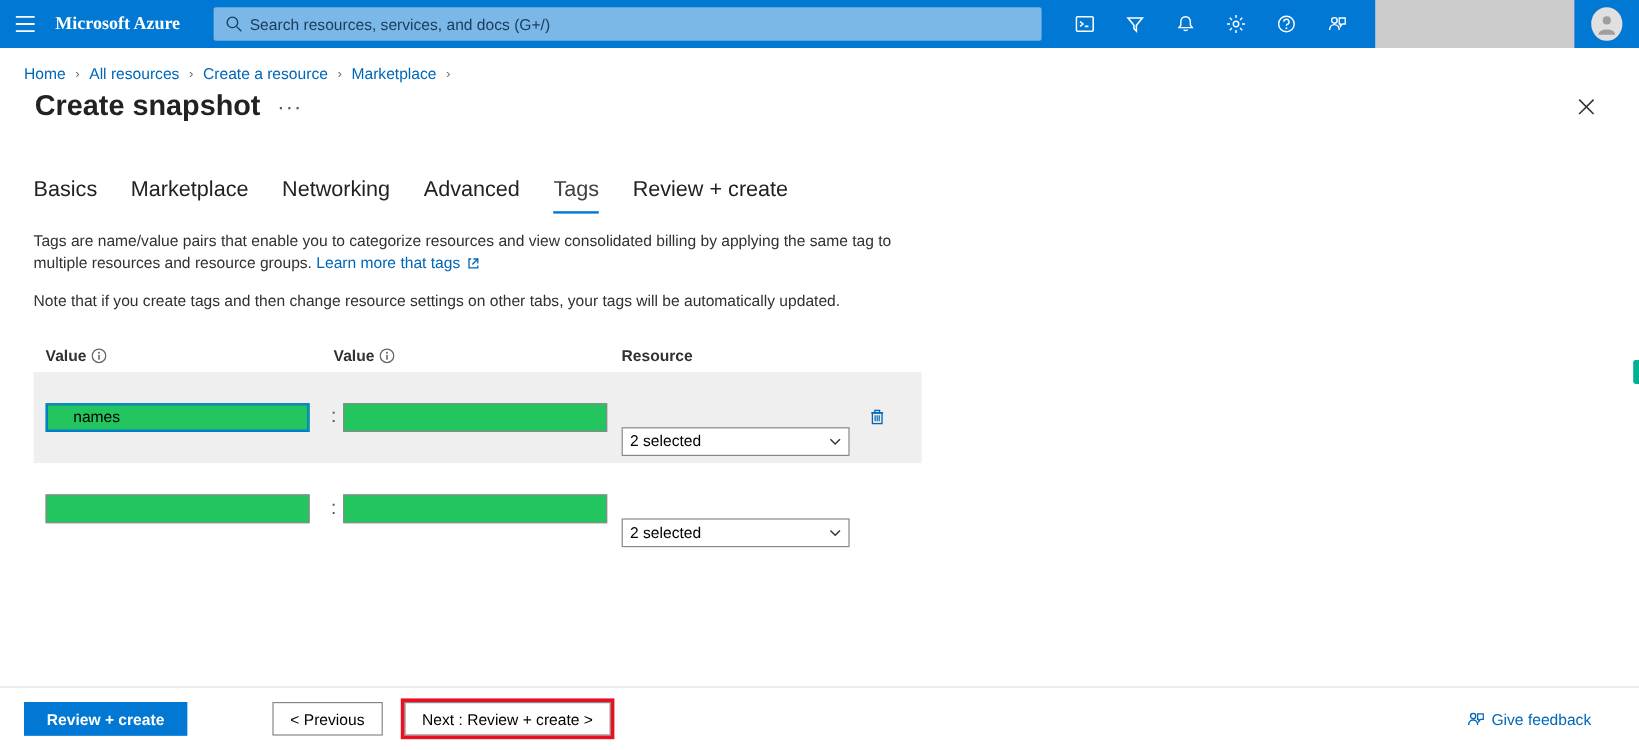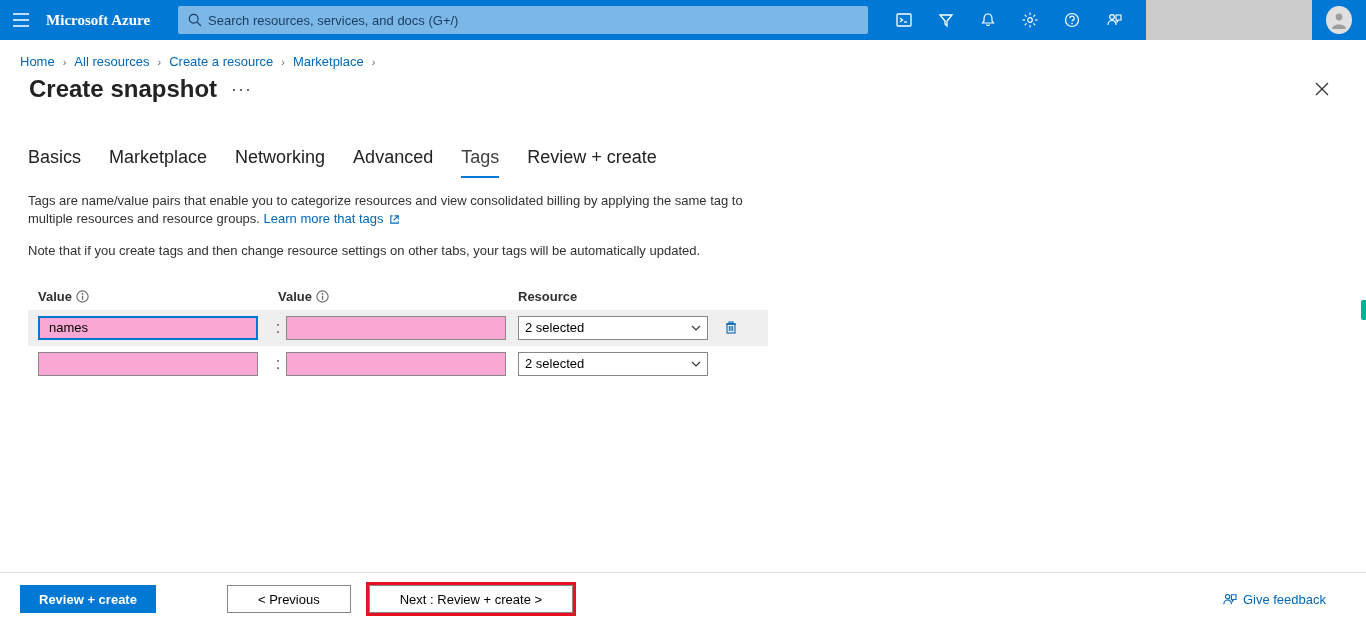--- a/index.html
+++ b/index.html
@@ -79,42 +79,42 @@
   .tag-head .col-value { width: 240px; display:flex; align-items:center; gap:4px; }
   .tag-head .col-res   { width: 210px; }
   .info-circle { width:13px; height:13px; }
 
   .tag-row { display:flex; align-items:center; padding: 6px 10px; gap: 0; }
   .tag-row.highlight { background: #efefef; }
   .tag-row .cell { display:flex; align-items:center; }
   .cell.name  { width: 232px; }
   .cell.colon { width: 16px; justify-content:center; color:#555; }
   .cell.value { width: 232px; }
-  .cell.res   { width: 198px; }
+  .cell.res   { width: 198px; margin-top: 40px; }
   .cell.del   { width: 30px; justify-content:center; }
 
   .txt-input {
-    width: 220px; height: 24px; border:1px solid #8a8886; background:#f9a8d4; font-size:13px; padding: 0 10px; outline:none;
+    width: 220px; height: 24px; border:1px solid #8a8886; background:#22c55e; font-size:13px; padding: 0 22px; outline:none;
   }
   .txt-input.focused { border:1px solid #0078d4; box-shadow: inset 0 0 0 1px #0078d4; }
   .select-fake {
     width: 190px; height:24px; border:1px solid #8a8886; background:#fff; display:flex; align-items:center; justify-content:space-between; padding:0 6px; font-size:13px; cursor:pointer;
   }
   .trash { cursor:pointer; }
 
   
   .footer {
     position: absolute; bottom: 0; left: 0; right: 0;
     border-top: 1px solid #e1dfdd;
     background: #fff;
     padding: 12px 20px;
     display:flex; align-items:center; gap: 18px;
   }
   .btn {
-    height: 28px; font-size: 13px; padding: 0 30px; border:1px solid #8a8886; background:#fff; cursor:pointer; display:flex; align-items:center;
+    height: 28px; font-size: 13px; padding: 0 14px; border:1px solid #8a8886; background:#fff; cursor:pointer; display:flex; align-items:center;
   }
   .btn.primary { background:#0078d4; color:#fff; border:1px solid #0078d4; font-weight:600; padding: 0 18px; }
   .btn.highlight-red { outline: 3px solid #e81123; outline-offset: 0; }
   .footer-gap { width: 35px; }
   .footer-spacer { flex:1; }
   .feedback-link { display:flex; align-items:center; gap:6px; color:#0067b8; font-size:13px; cursor:pointer; margin-right: 20px; }
 
   
   .green-edge { position:absolute; right:0; top:300px; width:5px; height:20px; background:#00b294; border-radius: 2px 0 0 2px; }
 </style>

